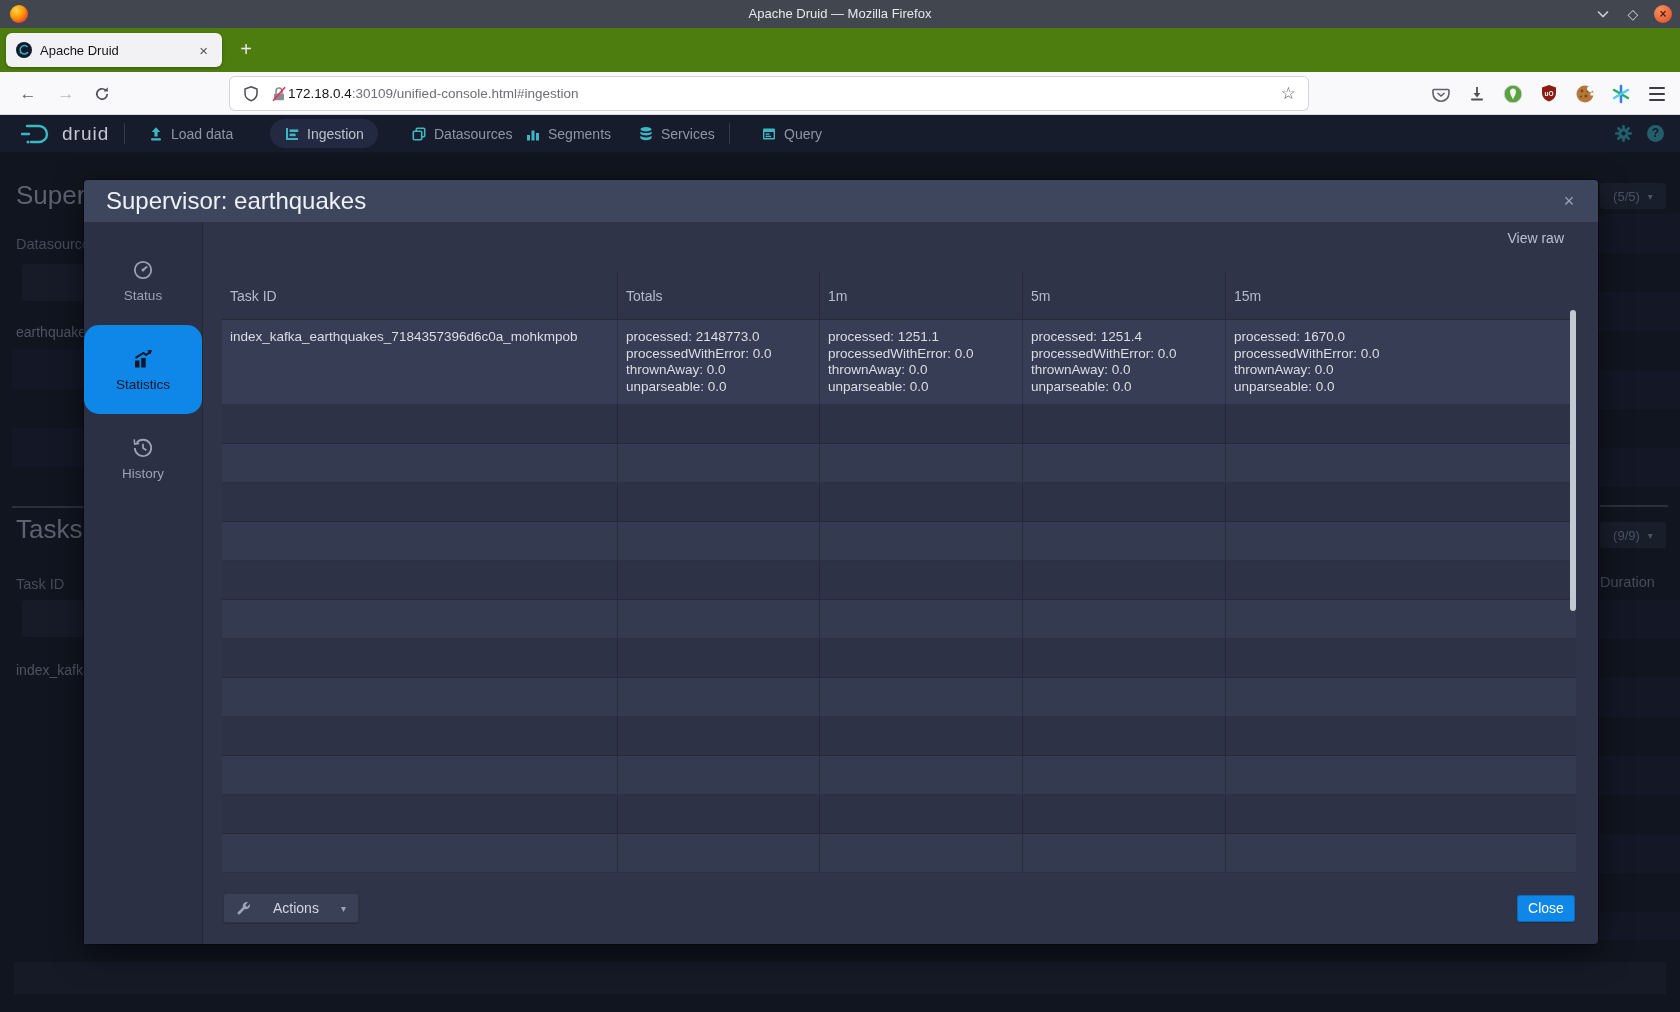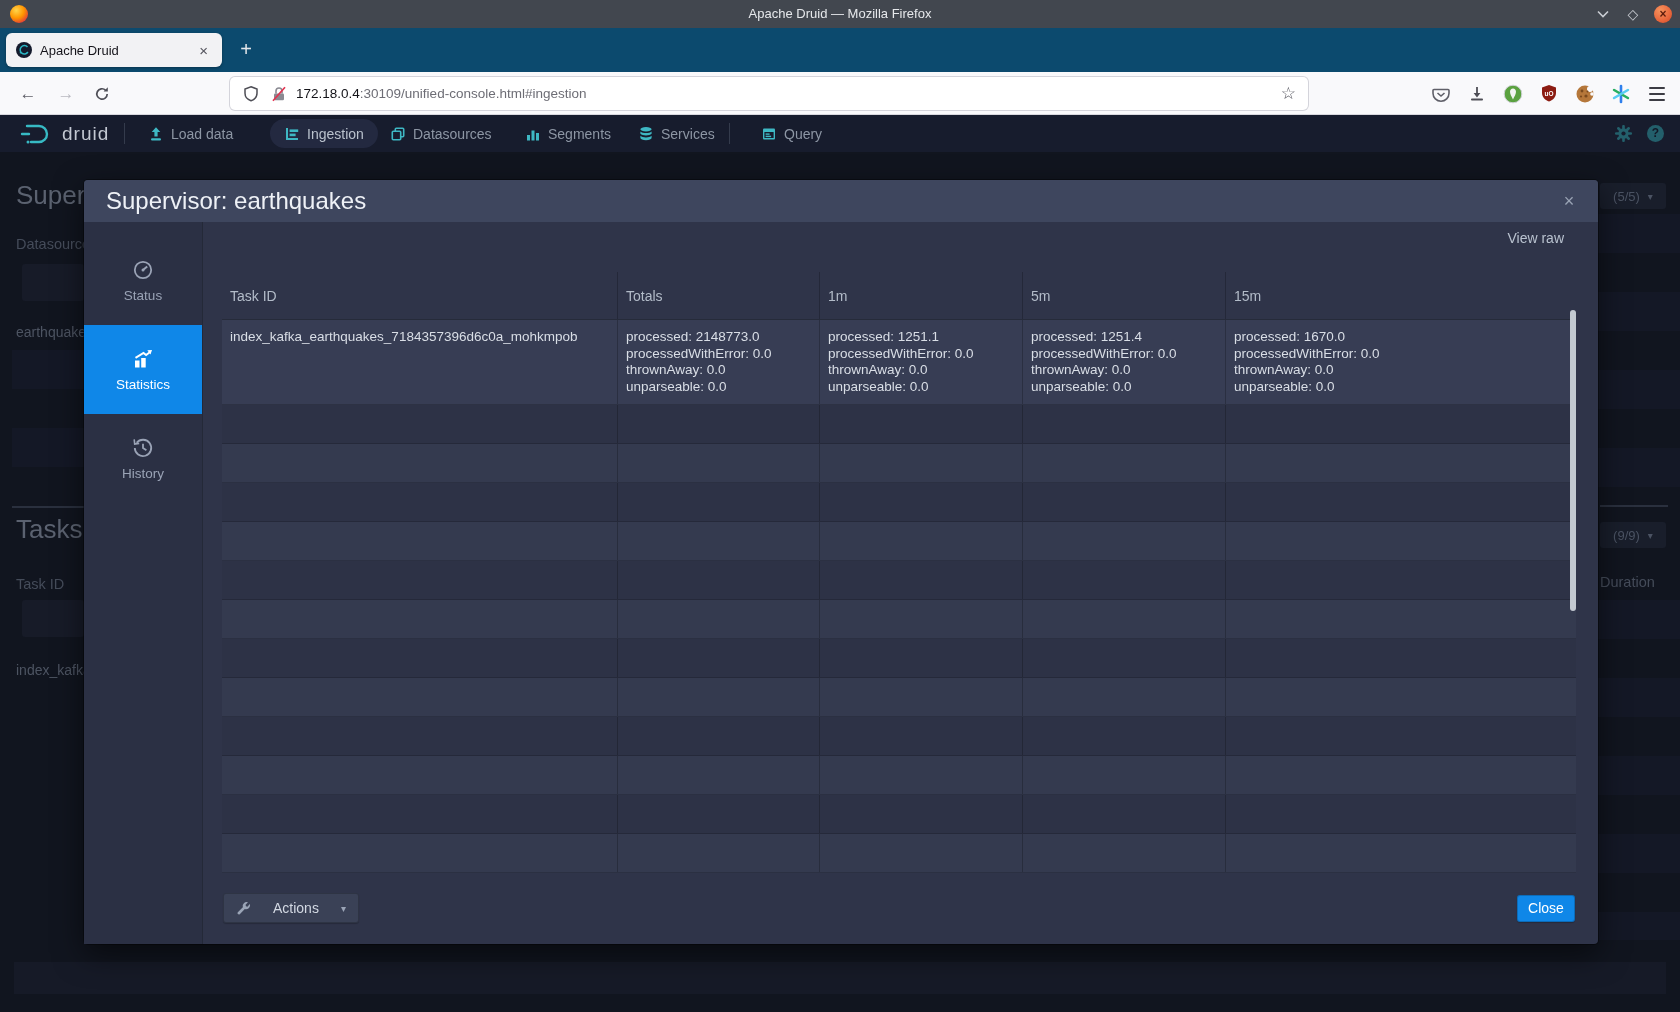--- a/index.html
+++ b/index.html
@@ -14,35 +14,35 @@
   .win-title { left:0; top:0; width:100%; height:28px; text-align:center; line-height:28px;
     color:#e6e8eb; font-size:13px; }
   .win-controls { right:8px; top:0; height:28px; display:flex; align-items:center; gap:12px; }
   .win-btn { width:18px; height:18px; display:flex; align-items:center; justify-content:center;
     color:#c9cdd3; font-size:14px; }
   .win-close { width:18px; height:18px; border-radius:50%;
     background:radial-gradient(circle at 35% 30%, #f6935d, #e8663c 60%, #cf4a26 100%);
     color:#5c1c0d; font-size:12px; font-weight:bold; line-height:18px; text-align:center; }
 
   
-  .tabstrip { left:0; top:28px; width:1680px; height:44px; background:#0c4a6e;padding-left:9px; }
+  .tabstrip { left:0; top:28px; width:1680px; height:44px; background:#4d7c0f;padding-left:9px; }
   .tab { left:6px; top:5px; width:216px; height:34px; background:#f2f2f4; border-radius:6px;
     display:flex; align-items:center; padding:0 10px; box-shadow:0 1px 3px rgba(0,0,0,.3); }
   .tab-title { color:#15141a; font-size:13px; margin-left:8px; flex:1; }
   .tab-close { color:#55555e; font-size:15px; padding:0 4px; }
   .newtab-btn { left:232px; top:8px; width:28px; height:28px; color:#e6e8eb; font-size:20px;
     text-align:center; line-height:26px; }
 
   
   .toolbar { left:0; top:72px; width:1680px; height:43px; background:#f9f9fb; border-bottom:1px solid #d8d8de; }
   .navbtn { top:8px; width:28px; height:28px; display:flex; align-items:center; justify-content:center;
     font-size:17px; }
   .urlbar { left:230px; top:5px; width:1078px; height:33px; background:#ffffff; border-radius:5px;
     box-shadow:0 0 0 1px #d4d4db; display:flex; align-items:center; padding:0 12px; }
-  .url-text { font-size:13.5px; margin-left:8px; white-space:nowrap; flex:1; overflow:hidden; }
+  .url-text { font-size:13.5px; white-space:nowrap; flex:1; overflow:hidden; }
   .url-host { color:#141419; }
   .url-rest { color:#6d6d75; }
   .url-star { color:#55555e; font-size:17px; }
   .ext-row { right:12px; top:6px; height:32px; display:flex; align-items:center; gap:14px; }
   .ext { width:22px; height:22px; display:flex; align-items:center; justify-content:center; }
   .hamburger { display:flex; flex-direction:column; gap:4px; }
   .hamburger span { width:16px; height:2px; background:#3c3c44; border-radius:1px; }
 
   
   .druid-header { left:0; top:115px; width:1680px; height:37px; background:#171c2d; }
@@ -75,21 +75,21 @@
     box-shadow:0 0 0 1px rgba(0,0,0,.35), 0 10px 30px rgba(0,0,0,.55); z-index:10; }
   .modal-header { left:0; top:0; width:1514px; height:42px; background:#3e465e; border-radius:4px 4px 0 0; }
   .modal-title { left:22px; top:0; line-height:42px; font-size:24px; color:#eef1f6; }
   .modal-close { right:14px; top:0; width:30px; height:42px; text-align:center; line-height:42px;
     color:#9aa4b5; font-size:18px; }
   .modal-sidebar { left:0; top:42px; width:119px; height:722px; background:#2b3044;
     border-right:1px solid #242938; padding-top:14px; }
   .side-tab { width:100%; height:89px; display:flex; flex-direction:column; align-items:center;
     justify-content:center; gap:7px; color:#9aa3b6; font-size:13.5px; }
   .side-tab .ticon { display:flex; }
-  .side-tab.active { background:#0f87e8; color:#ffffff; }
+  .side-tab.active { background:#0f87e8; color:#0f172a;border-radius:15px; }
   .view-raw { right:34px; top:50px; font-size:14px; color:#b9c2cf; cursor:pointer; }
 
   .stats-table { left:138px; top:92px; width:1354px; }
   .trow { display:grid; grid-template-columns:396px 202px 203px 203px 1fr; }
   .tcell { border-right:1px solid rgba(0,0,0,.22); padding:0 8px; overflow:hidden; }
   .tcell:last-child { border-right:none; }
   .thead { height:48px; border-bottom:1px solid #262b3a; }
   .thead .tcell { padding-top:16px; color:#b3bcc9; font-size:14px; }
   .tdata { height:85px; background:#373d54; border-bottom:1px solid rgba(0,0,0,.18); }
   .tdata .tcell { padding-top:9px; color:#d9dee6; font-size:13.5px; line-height:16.5px; white-space:nowrap; }
@@ -239,21 +239,21 @@
   <div class="abs nav-pill" style="left:270px;">
     <span class="nicon" style="color:#3eb7c3; display:flex;">
       <svg width="16" height="16" viewBox="0 0 16 16" fill="currentColor">
           <path d="M2 2v12h12v-2H4V2z"></path>
           <rect x="5.6" y="7.6" width="6" height="2.6"></rect>
           <rect x="5.6" y="3.4" width="8.6" height="2.6"></rect>
         </svg>
     </span>
     <span>Ingestion</span>
   </div>
-  <div class="abs nav-item" style="left:390px;">
+  <div class="abs nav-item" style="left:411px;">
     <span class="nicon">
       <svg width="16" height="16" viewBox="0 0 16 16" fill="none" stroke="currentColor" stroke-width="1.6">
           <rect x="5.3" y="2.3" width="8.4" height="8.4" rx="1"></rect>
           <rect x="2.3" y="5.3" width="8.4" height="8.4" rx="1" fill="#171c2d"></rect>
         </svg>
     </span>
     <span>Datasources</span>
   </div>
   <div class="abs nav-item" style="left:525px;">
     <span class="nicon">

